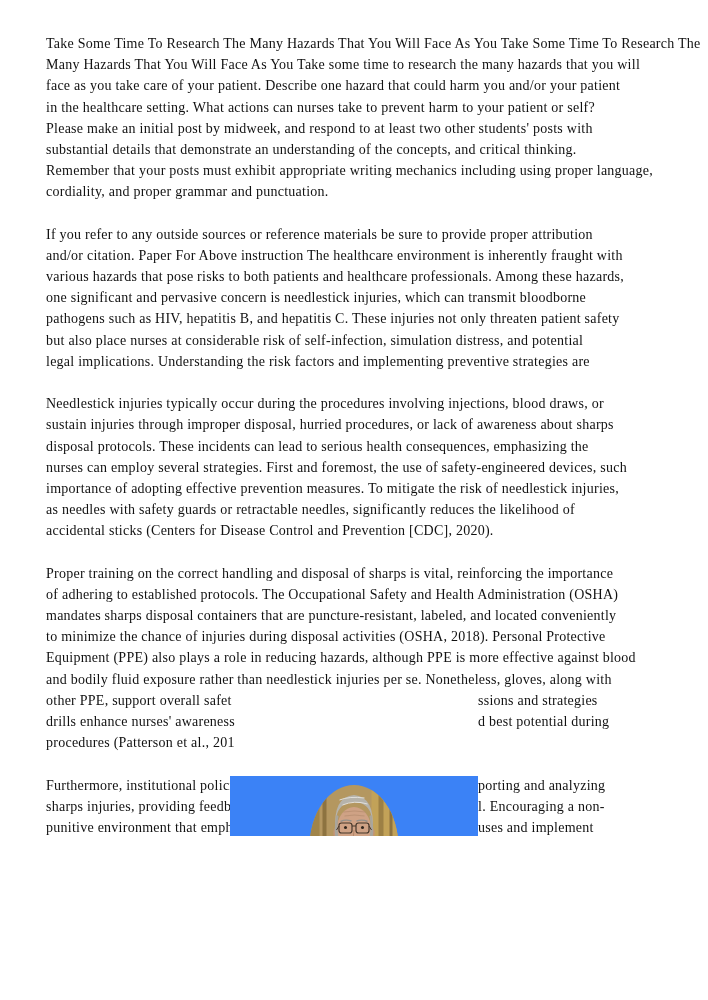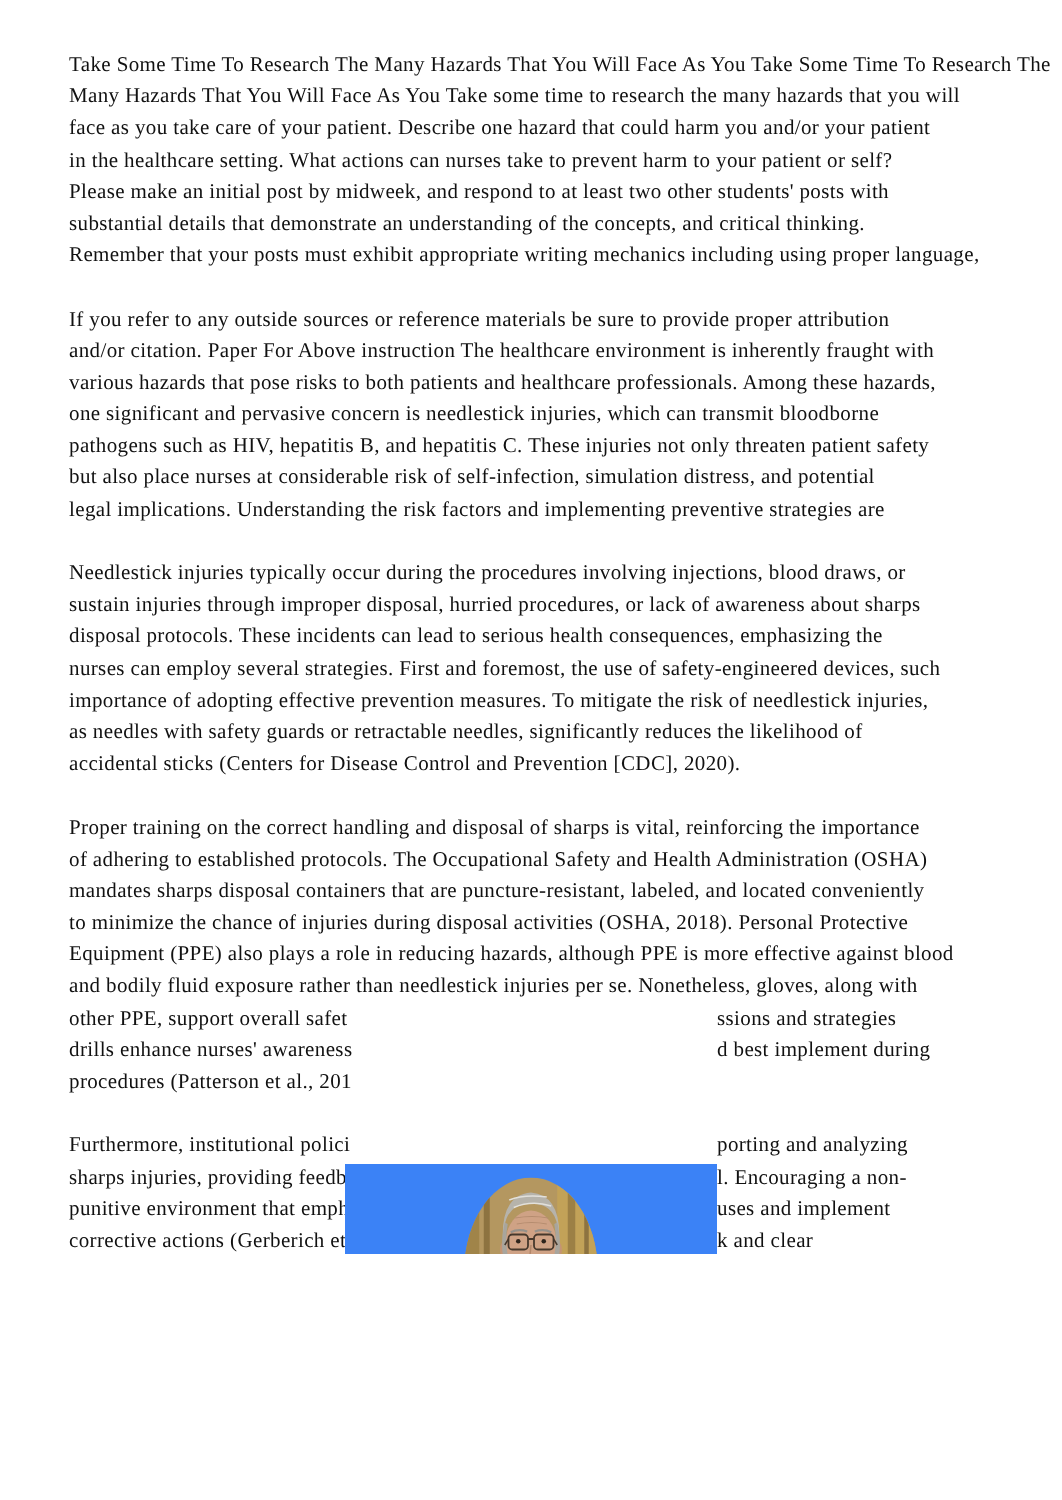--- a/index.html
+++ b/index.html
@@ -70,20 +70,21 @@
 
   <div class="doc">
       <div class="para">
         <div class="line">Take Some Time To Research The Many Hazards That You Will Face As You Take Some Time To Research The</div>
         <div class="line">Many Hazards That You Will Face As You Take some time to research the many hazards that you will</div>
         <div class="line">face as you take care of your patient. Describe one hazard that could harm you and/or your patient</div>
         <div class="line">in the healthcare setting. What actions can nurses take to prevent harm to your patient or self?</div>
         <div class="line">Please make an initial post by midweek, and respond to at least two other students' posts with</div>
         <div class="line">substantial details that demonstrate an understanding of the concepts, and critical thinking.</div>
         <div class="line">Remember that your posts must exhibit appropriate writing mechanics including using proper language,</div>
+        <div class="line">cordiality, and proper grammar and punctuation.</div>
       </div>
       <div class="para">
         <div class="line">If you refer to any outside sources or reference materials be sure to provide proper attribution</div>
         <div class="line">and/or citation. Paper For Above instruction The healthcare environment is inherently fraught with</div>
         <div class="line">various hazards that pose risks to both patients and healthcare professionals. Among these hazards,</div>
         <div class="line">one significant and pervasive concern is needlestick injuries, which can transmit bloodborne</div>
         <div class="line">pathogens such as HIV, hepatitis B, and hepatitis C. These injuries not only threaten patient safety</div>
         <div class="line">but also place nurses at considerable risk of self-infection, simulation distress, and potential</div>
         <div class="line">legal implications. Understanding the risk factors and implementing preventive strategies are</div>
       </div>
@@ -97,21 +98,21 @@
         <div class="line">accidental sticks (Centers for Disease Control and Prevention [CDC], 2020).</div>
       </div>
       <div class="para">
         <div class="line">Proper training on the correct handling and disposal of sharps is vital, reinforcing the importance</div>
         <div class="line">of adhering to established protocols. The Occupational Safety and Health Administration (OSHA)</div>
         <div class="line">mandates sharps disposal containers that are puncture-resistant, labeled, and located conveniently</div>
         <div class="line">to minimize the chance of injuries during disposal activities (OSHA, 2018). Personal Protective</div>
         <div class="line">Equipment (PPE) also plays a role in reducing hazards, although PPE is more effective against blood</div>
         <div class="line">and bodily fluid exposure rather than needlestick injuries per se. Nonetheless, gloves, along with</div>
         <div class="line"><span class="frag-left">other PPE, support overall safet</span><span class="frag-right">ssions and strategies</span></div>
-        <div class="line"><span class="frag-left">drills enhance nurses' awareness</span><span class="frag-right">d best implement during</span></div>
+        <div class="line"><span class="frag-left">drills enhance nurses' awareness</span><span class="frag-right">d best potential during</span></div>
         <div class="line"><span class="frag-left">procedures (Patterson et al., 201</span><span class="frag-right"></span></div>
       </div>
       <div class="para">
         <div class="line"><span class="frag-left">Furthermore, institutional polici</span><span class="frag-right">porting and analyzing</span></div>
         <div class="line"><span class="frag-left">sharps injuries, providing feedba</span><span class="frag-right">l. Encouraging a non-</span></div>
         <div class="line"><span class="frag-left">punitive environment that empha</span><span class="frag-right">uses and implement</span></div>
         <div class="line"><span class="frag-left">corrective actions (Gerberich et</span><span class="frag-right">k and clear</span></div>
         <div class="line"><span class="frag-left">communication during procedur</span><span class="frag-right">g to injuries. The</span></div>
       </div>
     </div>

